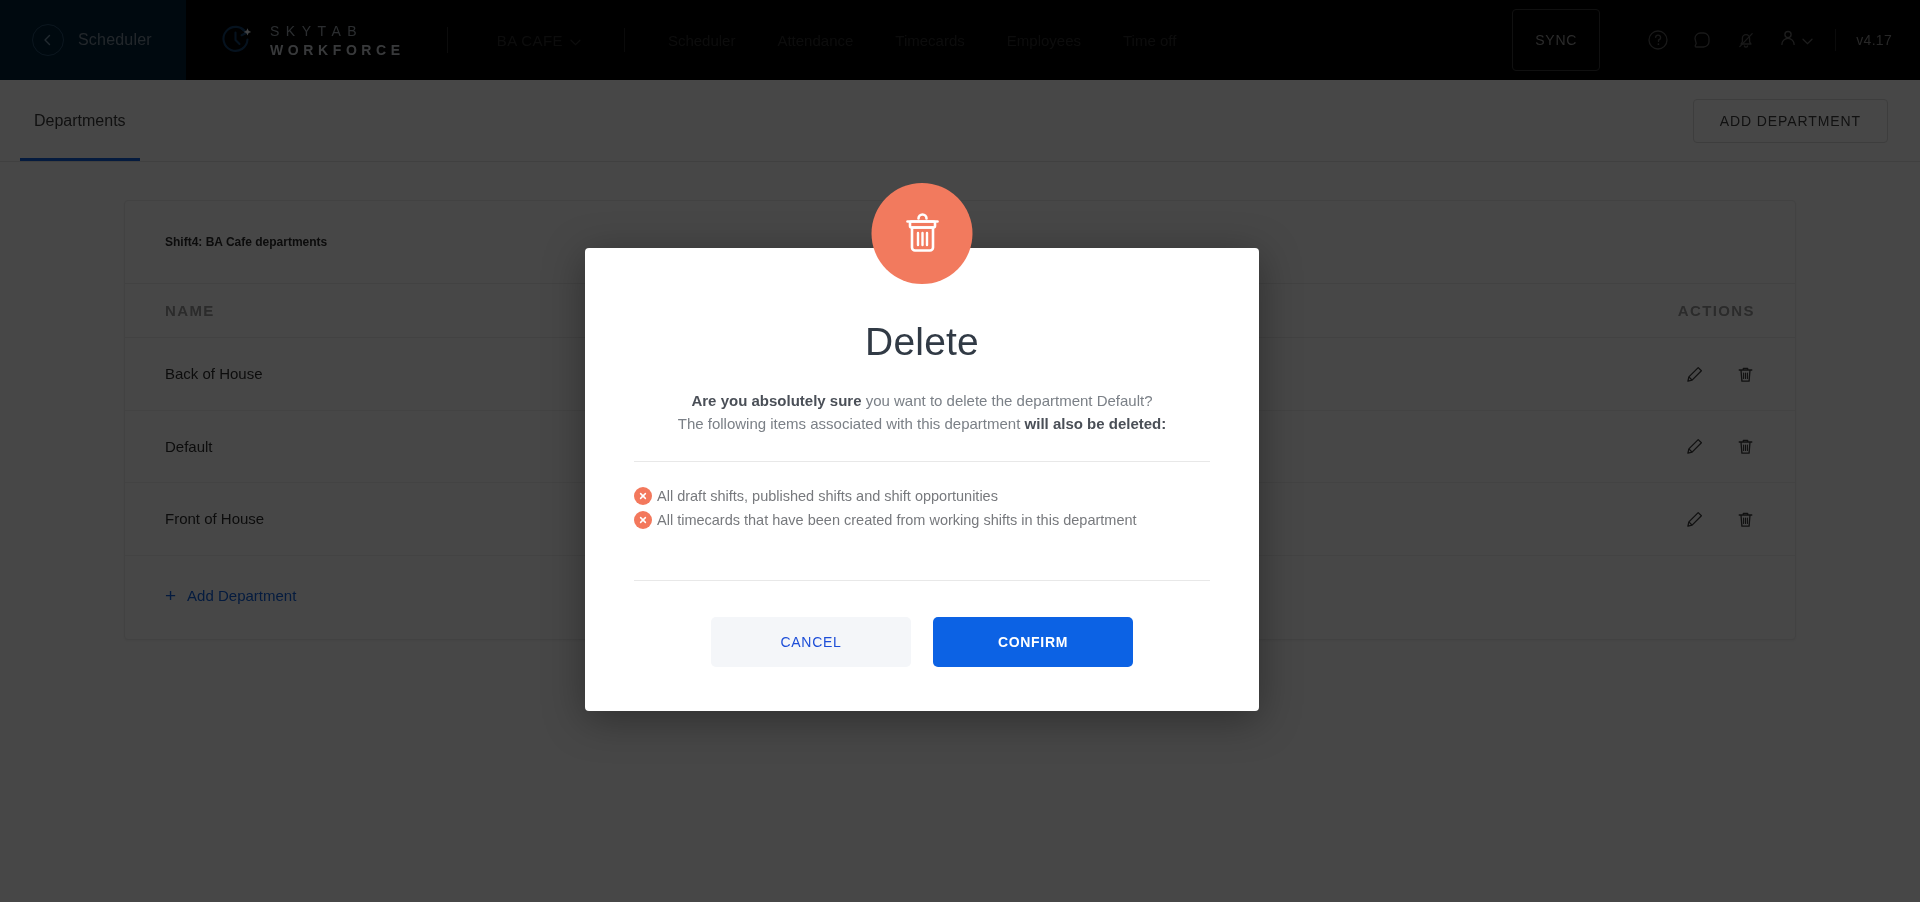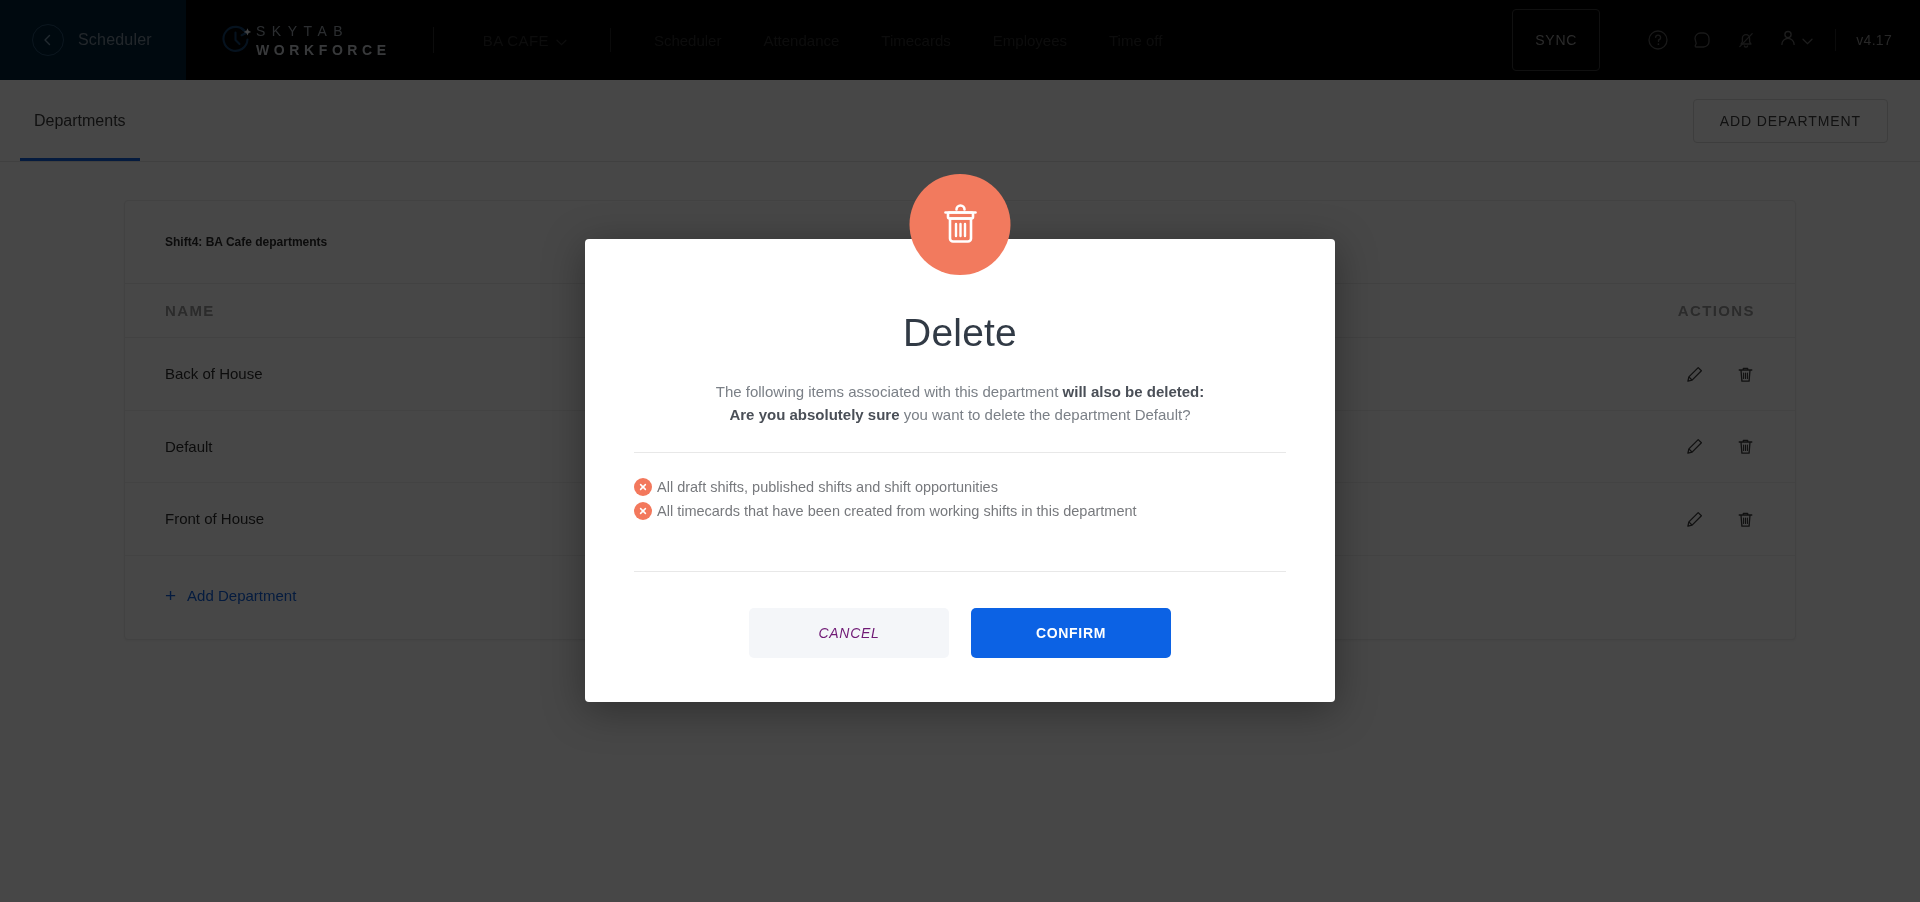--- a/index.html
+++ b/index.html
@@ -29,21 +29,21 @@
   }
   .back-circle {
     width: 32px; height: 32px; border-radius: 50%;
     border: 1.5px solid #2a5170;
     display: flex; align-items: center; justify-content: center;
     flex: none;
   }
   .back-circle svg { display: block; }
   .back-label { color: #7b8b99; font-size: 16px; letter-spacing: .2px; }
 
-  .brand { display: flex; align-items: center; gap: 0; padding-left: 30px; flex: none; }
+  .brand { display: flex; align-items: center; gap: 14px; padding-left: 30px; flex: none; }
   .brand-mark { width: 40px; height: 40px; flex: none; }
   .brand-words { display: flex; flex-direction: column; gap: 3px; }
   .brand-top {
     font-size: 14px; letter-spacing: 6.5px; color: #9aa3ab; font-weight: 400;
   }
   .brand-bottom {
     font-size: 14px; letter-spacing: 4.6px; color: #c9ced3; font-weight: 700;
   }
 
   .nav-divider { width: 1px; height: 26px; background: #2c2c2c; margin: 0 28px 0 42px; flex: none; }
@@ -122,21 +122,21 @@
     padding: 30px 40px 34px 40px; color: #1363df; font-size: 15px; cursor: pointer;
   }
   .plus { font-size: 19px; line-height: 1; }
 
   
   .overlay {
     position: absolute; inset: 0; background: rgba(0,0,0,.72); z-index: 10;
   }
   .modal-wrap {
     position: absolute; z-index: 20;
-    left: 585px; top: 239px; width: 750px;
+    left: 585px; top: 248px; width: 674px;
   }
   .modal-badge {
     position: absolute; left: 50%; top: -65px; transform: translateX(-50%);
     width: 101px; height: 101px; border-radius: 50%;
     background: #f27a5e;
     display: flex; align-items: center; justify-content: center;
   }
   .modal {
     background: #ffffff; border-radius: 4px;
     padding: 72px 46px 30px 46px;
@@ -155,21 +155,21 @@
     width: 18px; height: 18px; border-radius: 50%; background: #f3785c; flex: none;
     display: flex; align-items: center; justify-content: center;
   }
   .bullet-text { font-size: 14.5px; color: #77797d; }
   .btn-row { display: flex; justify-content: center; gap: 22px; padding: 36px 0 14px 0; }
   .btn {
     border: none; border-radius: 5px; cursor: pointer;
     font-size: 14px; letter-spacing: .7px; font-weight: 700;
     padding: 17px 0; width: 200px;
   }
-  .btn-cancel { background: #f4f6f9; color: #701a75; font-weight: 400; font-style: italic; }
+  .btn-cancel { background: #f4f6f9; color: #1d4ed8; font-weight: 400; }
   .btn-confirm { background: #0c62e4; color: #ffffff; }
 </style>
 </head>
 <body>
 
 <div id="app">
 
   <div class="topbar">
 
     <div class="back-zone">
@@ -355,24 +355,24 @@
         <path d="M12.5 18.5h21v20a3 3 0 0 1-3 3h-15a3 3 0 0 1-3-3z" fill="none" stroke="#fff" stroke-width="2.6" stroke-linejoin="round"></path>
         <path d="M18.5 24v12M23 24v12M27.5 24v12" fill="none" stroke="#fff" stroke-width="2.4" stroke-linecap="round"></path>
       </svg>
     </div>
 
     <div class="modal">
       <div class="modal-title">Delete</div>
 
       <div class="modal-sub">
         <div>
+          <b>Are you absolutely sure</b><span> you want to delete the department Default?</span>
+        </div>
+        <div>
           <span>The following items associated with this department </span><b>will also be deleted:</b>
-        </div>
-        <div>
-          <b>Are you absolutely sure</b><span> you want to delete the department Default?</span>
         </div>
       </div>
 
       <div class="hr"></div>
 
       <div class="bullets">
         <div class="bullet">
           <span class="bullet-x">
             <svg width="10" height="10" viewBox="0 0 10 10">
                 <path d="M2.6 2.6l4.8 4.8M7.4 2.6l-4.8 4.8" fill="none" stroke="#fff" stroke-width="1.5" stroke-linecap="round"></path>

